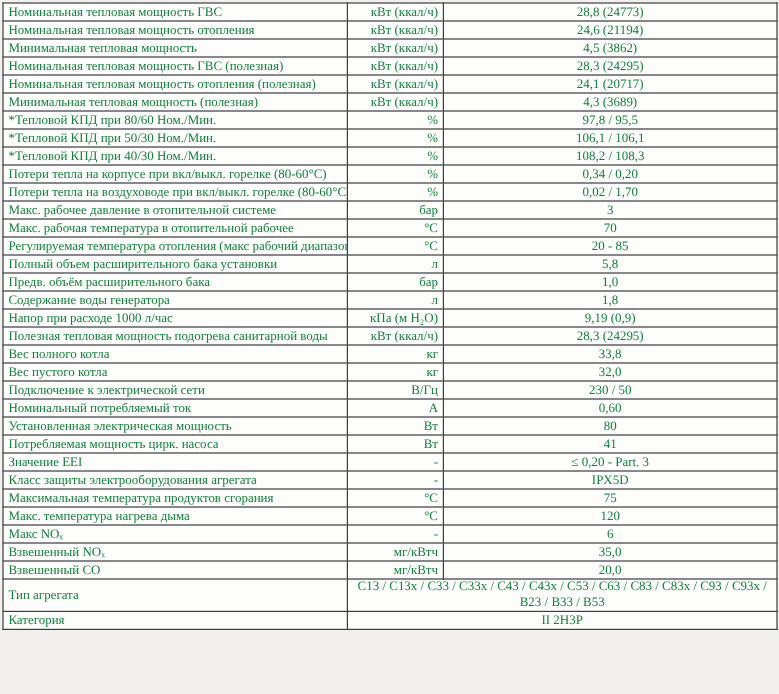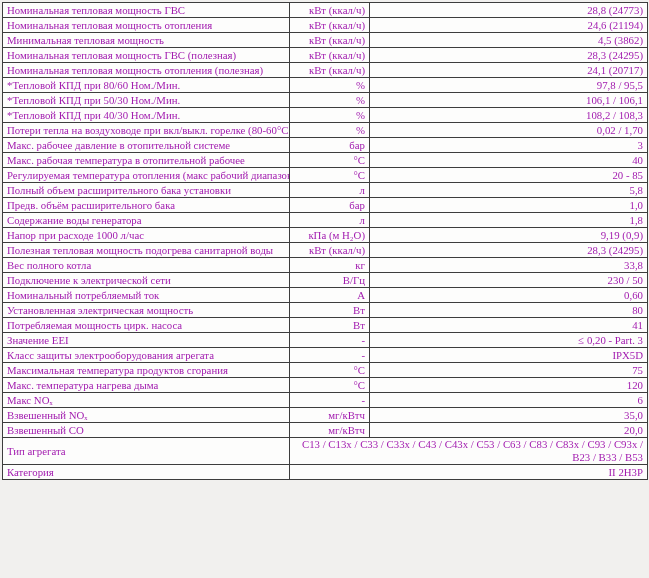--- a/index.html
+++ b/index.html
@@ -3,21 +3,21 @@
 <meta charset="utf-8">
 <style>
   html, body { margin: 0; padding: 0; }
   body { background: #e9e8e6; }
   .page {
     position: relative;
     width: 649px;
     height: 578px;
     background: #f1f0ee;
     font-family: "Liberation Serif", "DejaVu Serif", "DejaVu Sans", serif;
-    color: #a21caf;
+    color: #15803d;
     overflow: hidden;
   }
   table.spec {
     position: absolute;
     left: 2px;
     top: 2px;
     width: 645px;
     border-collapse: collapse;
     table-layout: fixed;
     background: #fdfdfc;
@@ -27,21 +27,21 @@
     font-size: 10.8px;
     line-height: 13px;
     height: 14px;
     padding: 0 4px;
     overflow: hidden;
     vertical-align: middle;
   }
   td.param { text-align: left; white-space: nowrap; }
   tr.tall td.param { white-space: normal; }
   td.unit  { text-align: right; }
-  td.value { text-align: right; }
+  td.value { text-align: center; }
 </style>
 </head>
 <body>
 
 <div class="page">
   <table class="spec">
     <colgroup>
       <col style="width:287px">
       <col style="width:80px">
       <col style="width:278px">
@@ -66,48 +66,58 @@
     <td class="param">Номинальная тепловая мощность ГВС (полезная)</td>
     <td class="unit">кВт (ккал/ч)</td>
     <td class="value">28,3 (24295)</td>
   </tr>
         <tr>
     <td class="param">Номинальная тепловая мощность отопления (полезная)</td>
     <td class="unit">кВт (ккал/ч)</td>
     <td class="value">24,1 (20717)</td>
   </tr>
         <tr>
+    <td class="param">Минимальная тепловая мощность (полезная)</td>
+    <td class="unit">кВт (ккал/ч)</td>
+    <td class="value">4,3 (3689)</td>
+  </tr>
+        <tr>
     <td class="param">*Тепловой КПД при 80/60 Ном./Мин.</td>
     <td class="unit">%</td>
     <td class="value">97,8 / 95,5</td>
   </tr>
         <tr>
     <td class="param">*Тепловой КПД при 50/30 Ном./Мин.</td>
     <td class="unit">%</td>
     <td class="value">106,1 / 106,1</td>
   </tr>
         <tr>
     <td class="param">*Тепловой КПД при 40/30 Ном./Мин.</td>
     <td class="unit">%</td>
     <td class="value">108,2 / 108,3</td>
+  </tr>
+        <tr>
+    <td class="param">Потери тепла на корпусе при вкл/выкл. горелке (80-60°C)</td>
+    <td class="unit">%</td>
+    <td class="value">0,34 / 0,20</td>
   </tr>
         <tr>
     <td class="param">Потери тепла на воздуховоде при вкл/выкл. горелке (80-60°C)</td>
     <td class="unit">%</td>
     <td class="value">0,02 / 1,70</td>
   </tr>
         <tr>
     <td class="param">Макс. рабочее давление в отопительной системе</td>
     <td class="unit">бар</td>
     <td class="value">3</td>
   </tr>
         <tr>
     <td class="param">Макс. рабочая температура в отопительной рабочее</td>
     <td class="unit">°C</td>
-    <td class="value">40</td>
+    <td class="value">70</td>
   </tr>
         <tr>
     <td class="param">Регулируемая температура отопления (макс рабочий диапазон)</td>
     <td class="unit">°C</td>
     <td class="value">20 - 85</td>
   </tr>
         <tr>
     <td class="param">Полный объем расширительного бака установки</td>
     <td class="unit">л</td>
     <td class="value">5,8</td>
@@ -131,20 +141,25 @@
     <td class="param">Полезная тепловая мощность подогрева санитарной воды</td>
     <td class="unit">кВт (ккал/ч)</td>
     <td class="value">28,3 (24295)</td>
   </tr>
         <tr>
     <td class="param">Вес полного котла</td>
     <td class="unit">кг</td>
     <td class="value">33,8</td>
   </tr>
         <tr>
+    <td class="param">Вес пустого котла</td>
+    <td class="unit">кг</td>
+    <td class="value">32,0</td>
+  </tr>
+        <tr>
     <td class="param">Подключение к электрической сети</td>
     <td class="unit">В/Гц</td>
     <td class="value">230 / 50</td>
   </tr>
         <tr>
     <td class="param">Номинальный потребляемый ток</td>
     <td class="unit">А</td>
     <td class="value">0,60</td>
   </tr>
         <tr>

